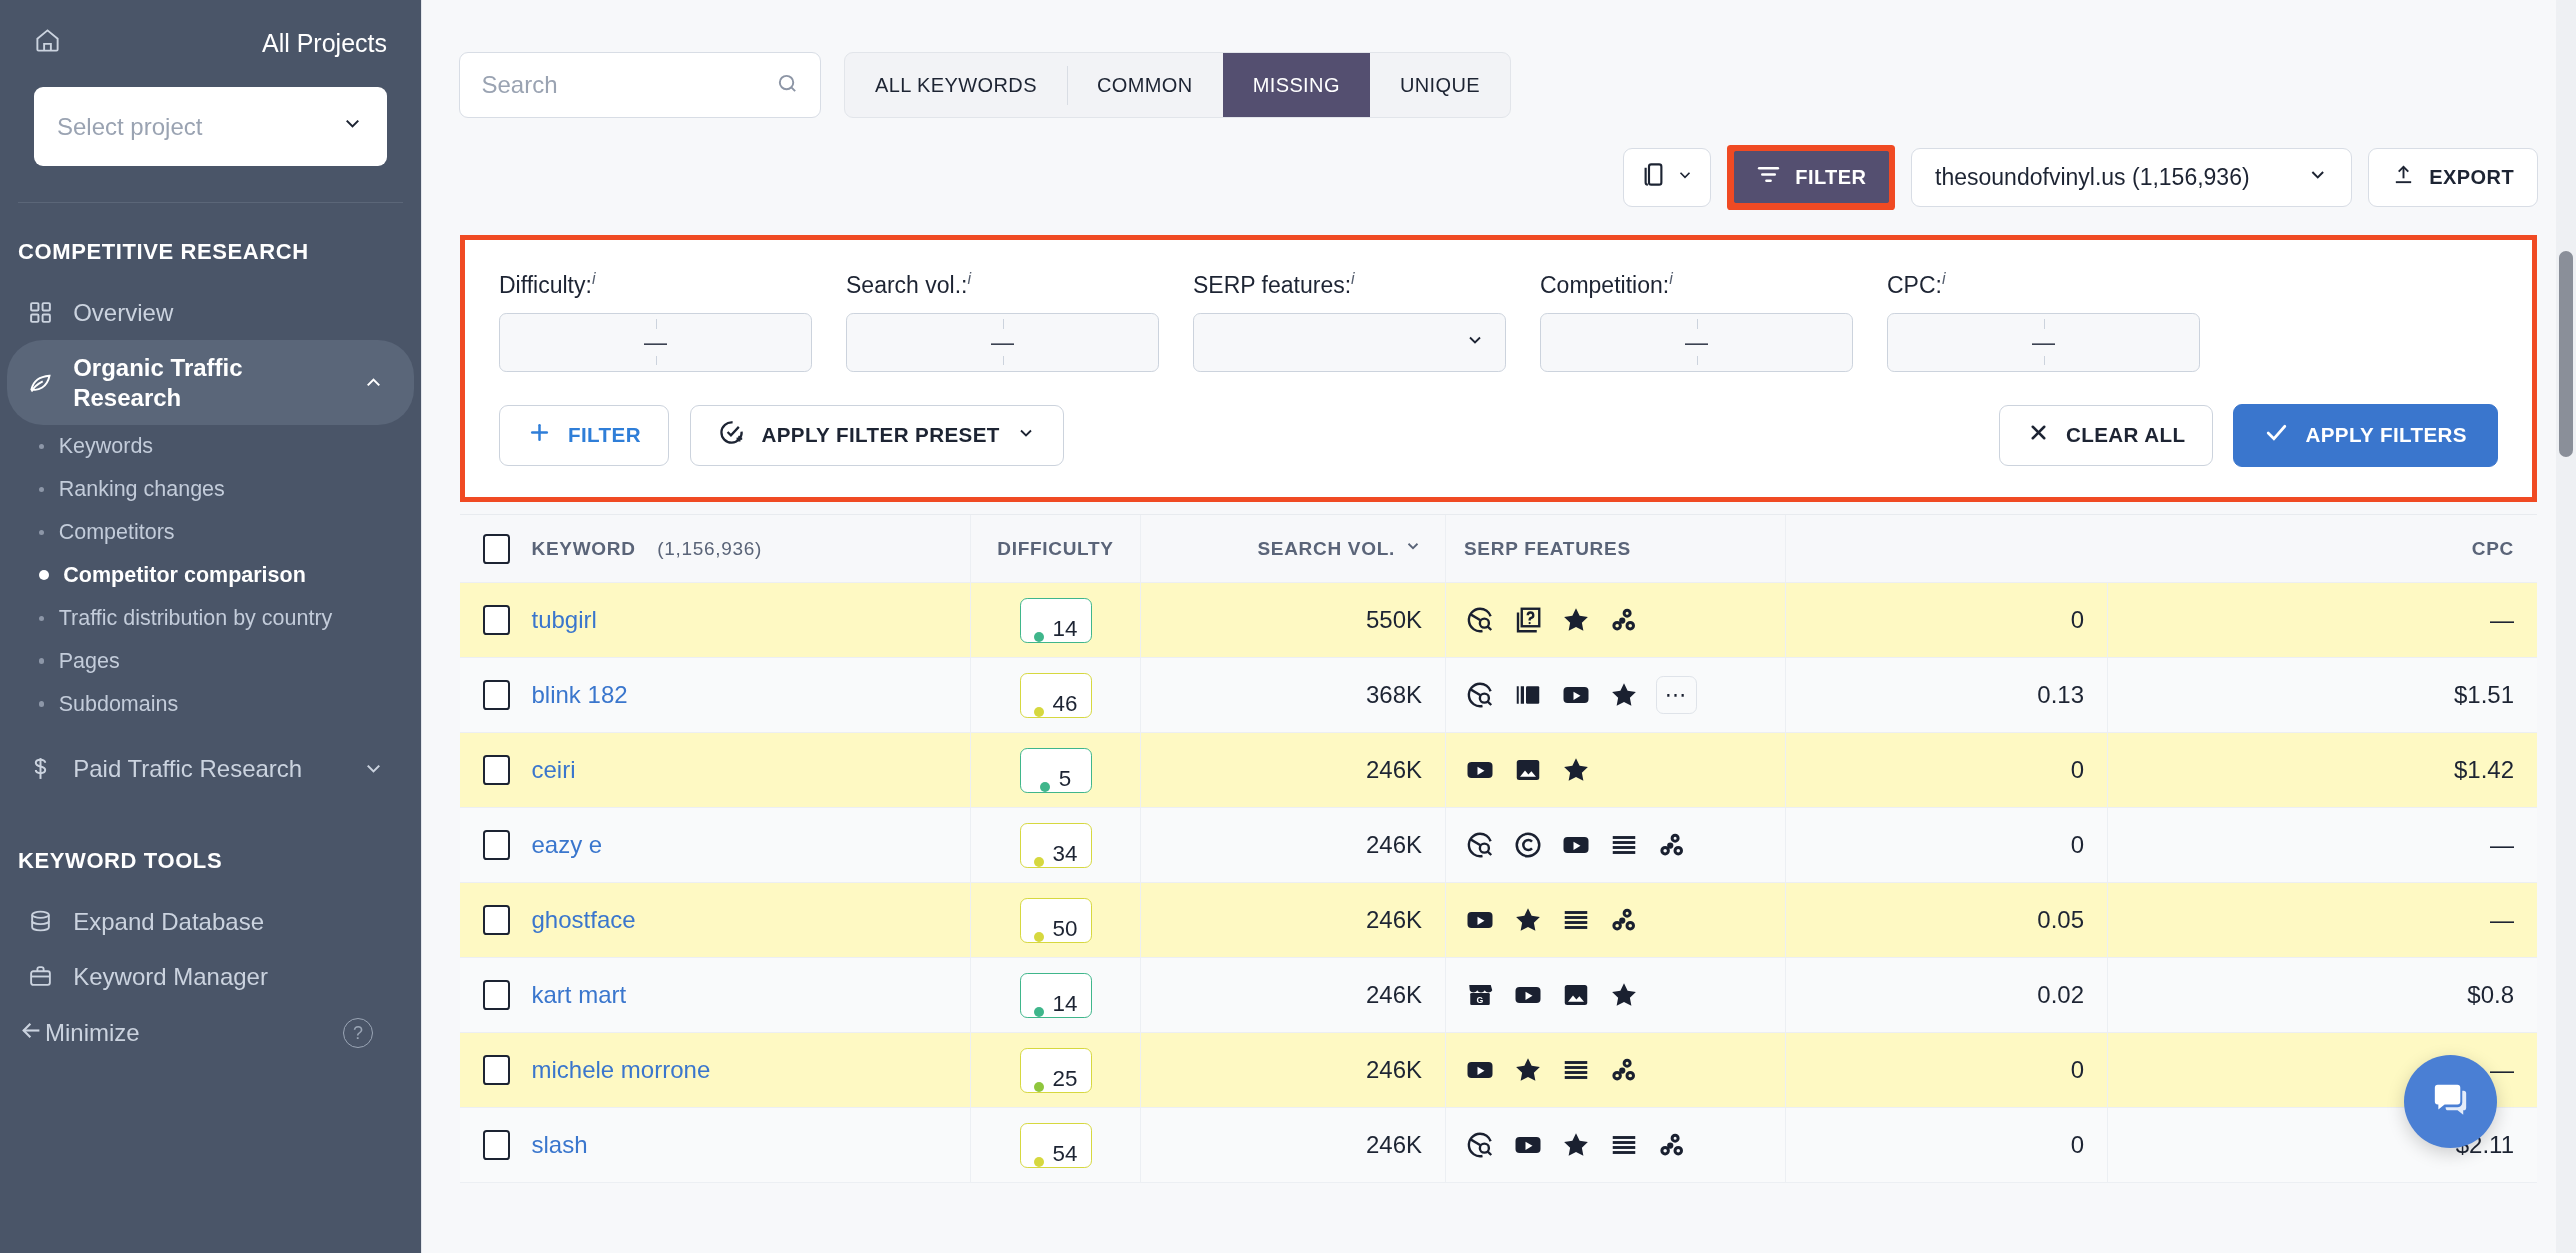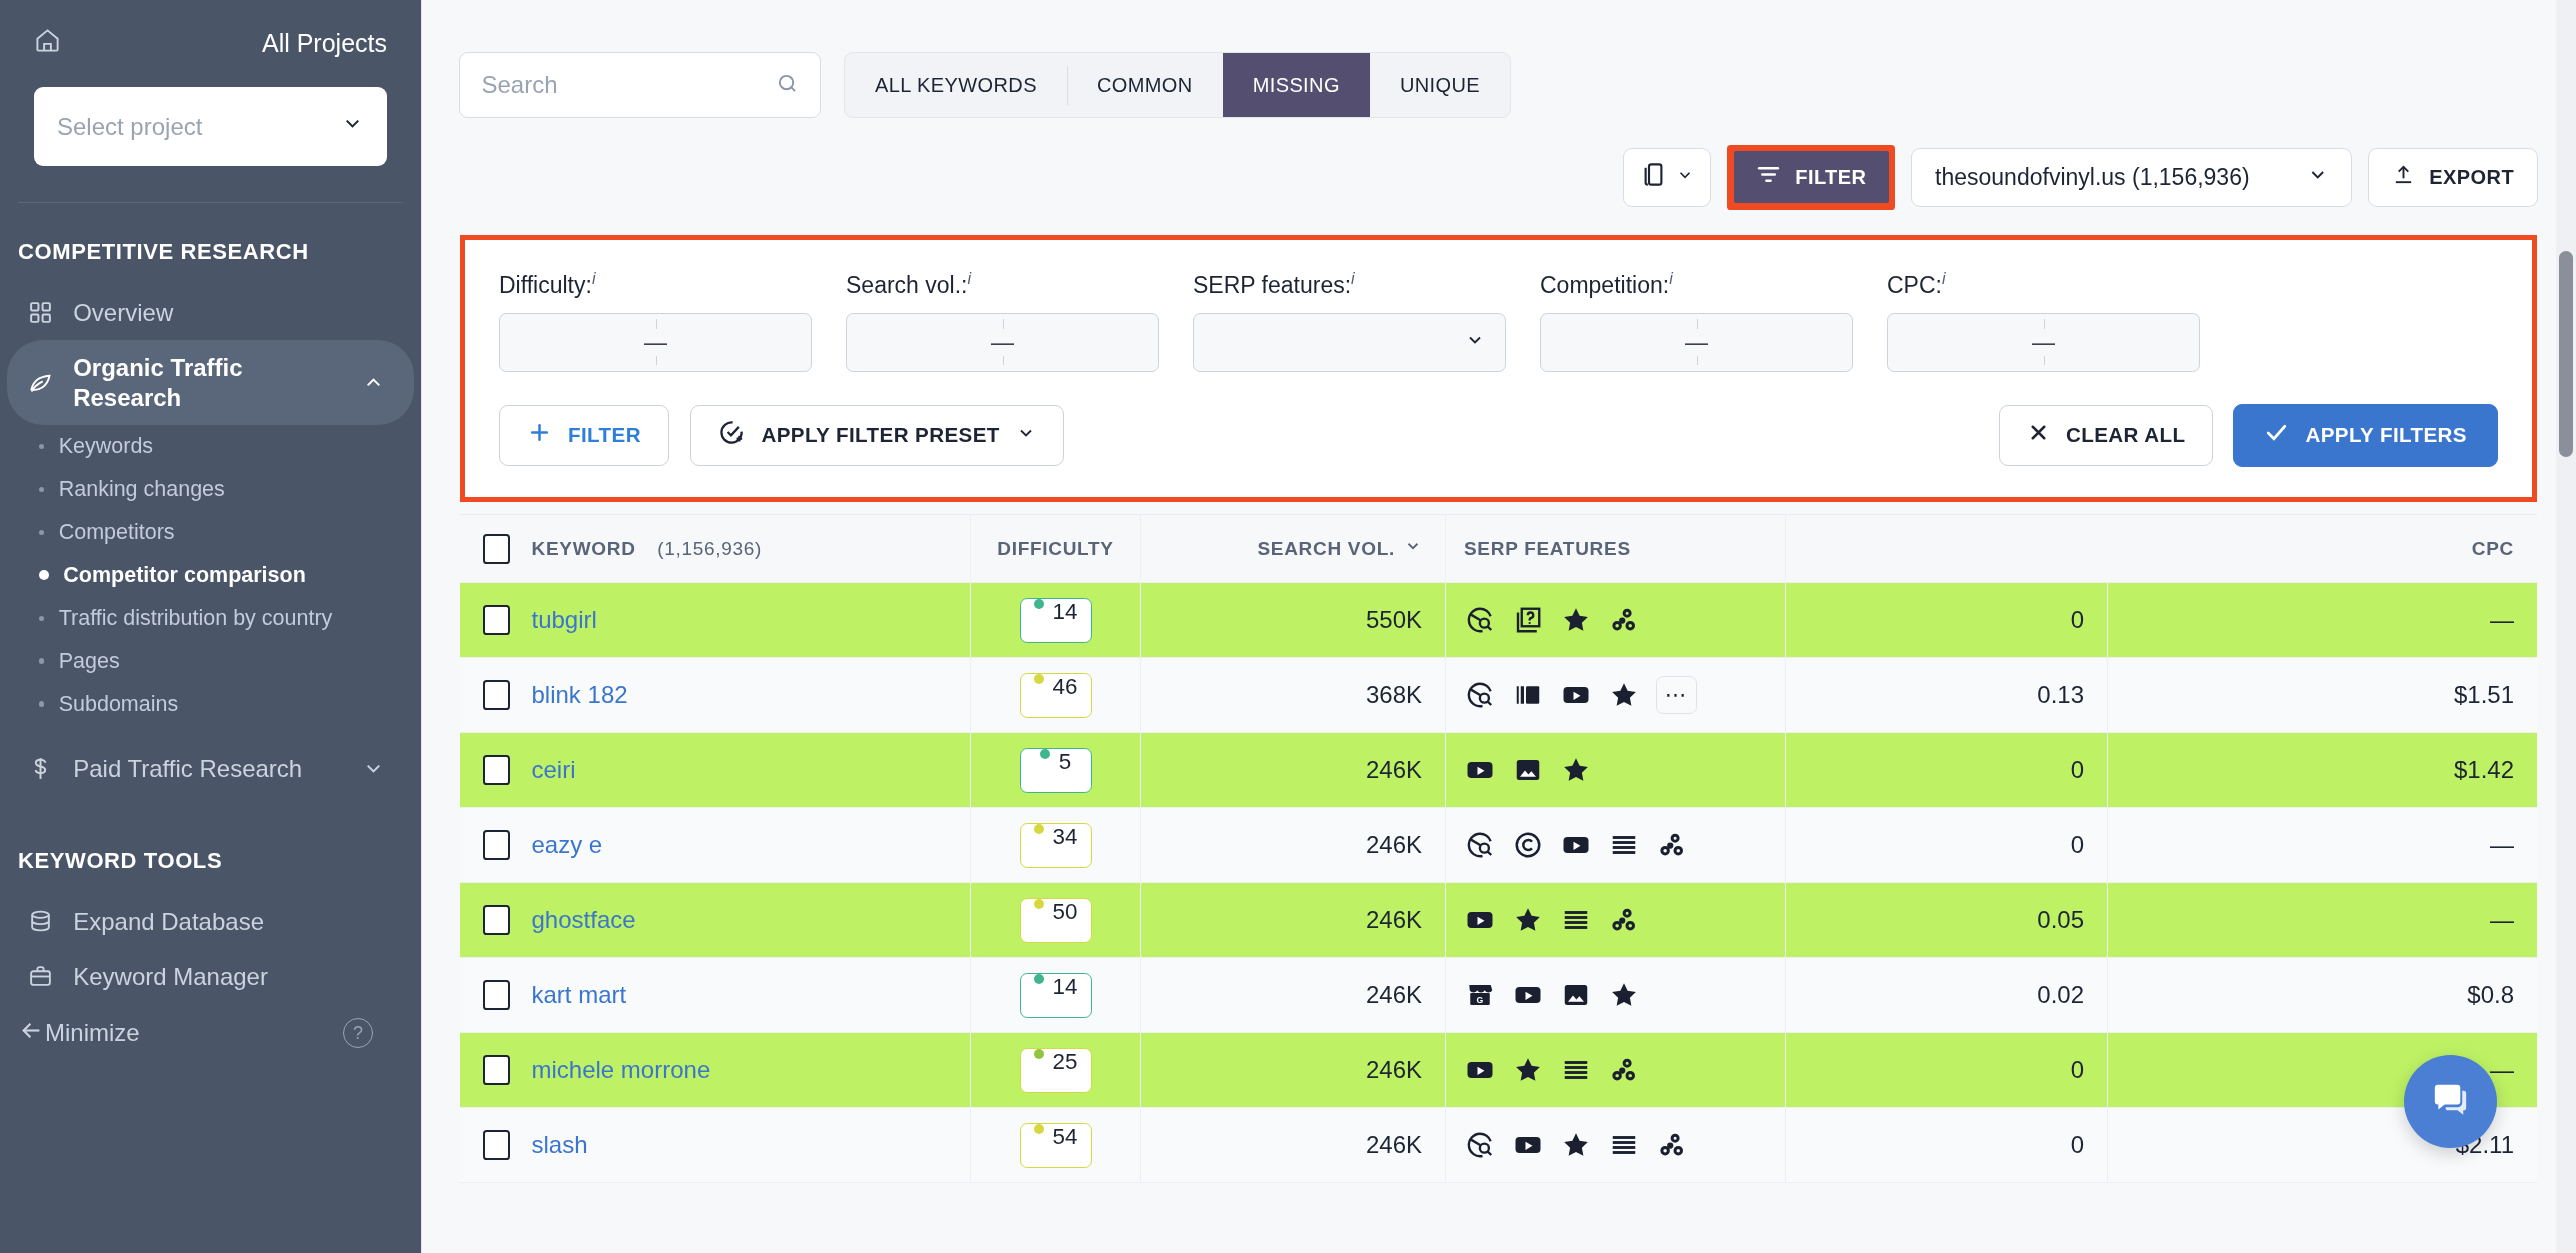--- a/index.html
+++ b/index.html
@@ -148,21 +148,21 @@
   }
   .btn-outline.blue-text { color:#2f7ed8; }
   .btn-primary {
     height: 63px; background:#3a76cd; border:0.9px solid #3a76cd; border-radius: 9px;
     display:flex; align-items:center; gap:16px; padding: 0 30px;
     font-size: 20.6px; font-weight: 600; color:#fff; letter-spacing:0.4px;
   }
 
   
   .table {
-    margin: 12.5px 39px 0 39px; background:#bef264; border-top:0.9px solid #e8ebef;
+    margin: 12.5px 39px 0 39px; background:#fef9c3; border-top:0.9px solid #e8ebef;
   }
   .trow {
     display:flex; align-items:center; height: 75px;
     border-bottom: 0.9px solid #eceff3;
   }
   .thead { height: 68px; background:#f7f8fa; color:#5a6478; font-size:19px; font-weight:700; letter-spacing:0.7px; }
   .trow.odd { background:#f9fafb; }
   .c-kw { width: 511px; display:flex; align-items:center; gap:21.5px; padding-left: 23px; border-right:0.9px solid #eceff3; height:100%; }
   .c-diff { width: 170px; display:flex; align-items:center; justify-content:center; border-right:0.9px solid #eceff3; height:100%; }
   .c-vol { width: 305px; display:flex; align-items:center; justify-content:flex-end; padding-right:23px; border-right:0.9px solid #eceff3; height:100%; }
@@ -173,21 +173,21 @@
   .thead .c-diff { justify-content:center; }
   .thead .c-serp { justify-content:flex-start; }
 
   .chk { width: 27px; height: 30px; border: 2.7px solid #1d2433; border-radius: 3.6px; flex:0 0 27px; background:#fff;}
   .kw-link { color:#3a76cd; font-size: 24px; }
   .cellv { font-size: 24px; color:#1d2433; }
   .thead .cellv { font-size:19px; color:#5a6478; font-weight:700;}
 
   .badge {
     min-width: 72px; height: 45px; border-radius: 7.2px; border:1.8px solid #3fb68b;
-    display:flex; align-items:flex-start; justify-content:center; gap:9px; padding: 0 10.7px;
+    display:flex; align-items:flex-end; justify-content:center; gap:9px; padding: 0 10.7px;
     font-size: 22.4px; color:#1d2433; background:#fff;
   }
   .badge .bdot { width: 10px; height: 10px; border-radius:50%; background:#3fb68b; }
   .badge.yellow { border-color:#d6d83f; }
   .badge.yellow .bdot { background:#d6d83f; }
   .badge.ygreen { border-color:#d6d83f; }
   .badge.ygreen .bdot { background:#8fc63d; }
 
   .serp-ico { width: 32px; height: 32px; flex:0 0 32px; display:flex; align-items:center; justify-content:center; color:#1a2030;}
   .more-ico {

